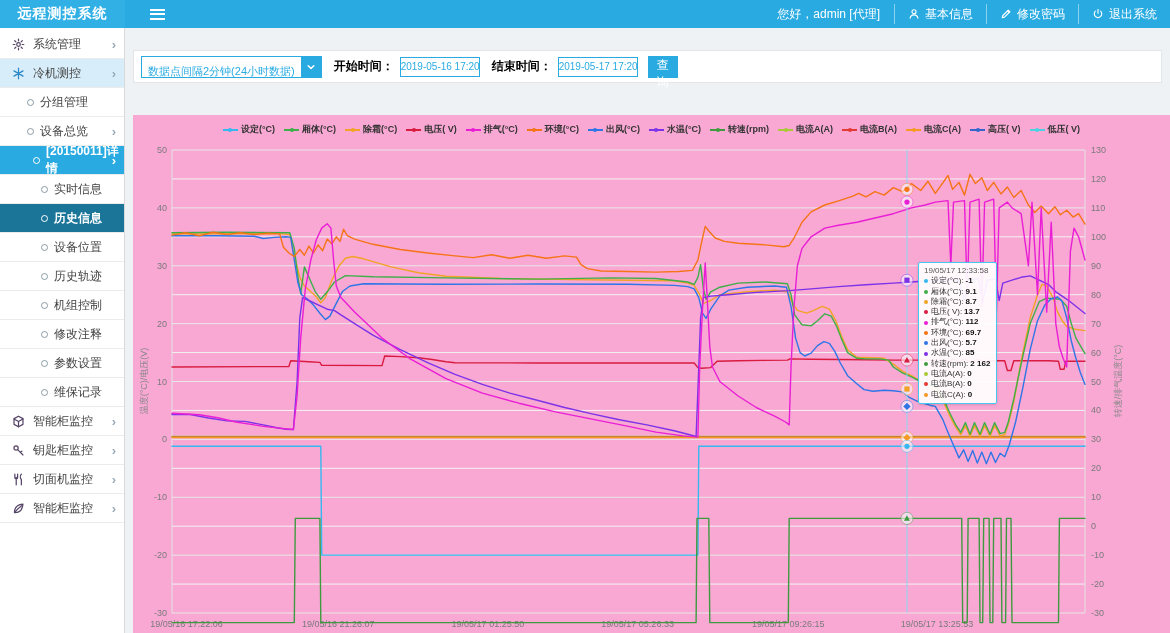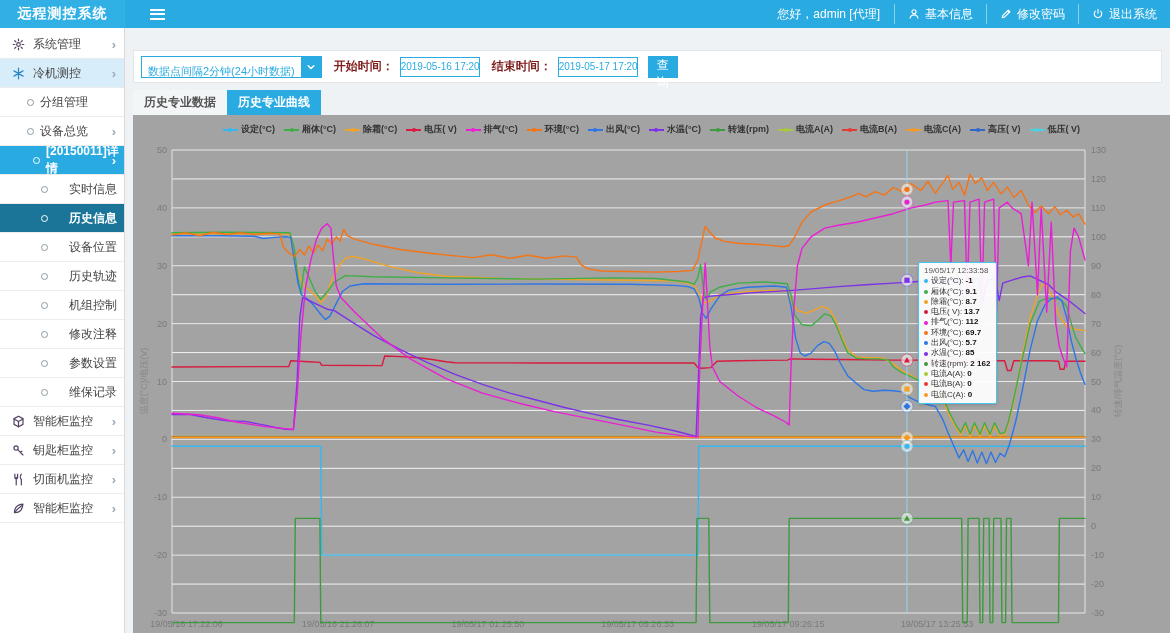--- a/index.html
+++ b/index.html
@@ -22,47 +22,47 @@
            border-right:1px solid #d9d9d9;box-sizing:border-box;padding-top:2px;z-index:20;}
   .side-item{height:29px;box-sizing:border-box;border-bottom:1px solid #ececec;display:flex;
              align-items:center;font-size:12px;color:#444;cursor:pointer;position:relative;}
   .side-item .icn{width:14px;height:14px;margin-right:7px;color:#546;display:flex;align-items:center;}
   .side-item .icn svg{width:13px;height:13px;}
   .side-item .chev{position:absolute;right:8px;font-size:13px;font-weight:bold;color:#9ab;line-height:1;}
   .side-item .bullet{width:5px;height:5px;border:1px solid #8a9aa5;border-radius:50%;margin-right:6px;flex:none;}
   .side-item.lv0{padding-left:12px;}
   .side-item.lv1{padding-left:27px;}
   .side-item.lv2{padding-left:33px;}
-  .side-item.lv3{padding-left:41px;gap:15px;}
+  .side-item.lv3{padding-left:41px;}
   .side-item.hl{background:#d7edf9;}
   .side-item.hl .icn{color:#2b87c8;}
   .side-item.parent-active{background:#29abe2;color:#fff;font-weight:bold;}
   .side-item.parent-active .chev{color:#fff;}
   .side-item.parent-active .bullet{border-color:#fff;}
   .side-item.active{background:#1a7599;color:#fff;font-weight:bold;}
   .side-item.active .bullet{border-color:#fff;}
   
   .main{position:absolute;left:125px;top:28px;right:0;bottom:0;background:#eef2f4;}
   .toolbar{position:absolute;left:8px;top:22px;right:8px;height:33px;background:#fff;
            border:1px solid #e2e6e8;box-sizing:border-box;display:flex;align-items:center;padding-left:7px;}
   .select{display:flex;border:1px solid #29abe2;height:22px;box-sizing:border-box;cursor:pointer;background:#fff;}
   .select-text{color:#29abe2;font-size:11px;line-height:20px;padding:4px 6px;white-space:nowrap;}
   .select-btn{width:20px;background:#29abe2;display:flex;align-items:center;justify-content:center;}
   .select-btn svg{width:10px;height:10px;}
-  .tb-label{font-size:12px;color:#7f1d1d;font-weight:bold;margin:0 6px 0 12px;white-space:nowrap;}
+  .tb-label{font-size:12px;color:#000000;font-weight:bold;margin:0 6px 0 12px;white-space:nowrap;}
   .dt-input{width:80px;height:20px;box-sizing:border-box;border:1px solid #29abe2;color:#29abe2;
             font-size:10px;text-align:center;font-family:inherit;padding:0;background:#fff;}
   .query-btn{margin-left:10px;width:30px;height:22px;background:#29abe2;border:none;color:#fff;
              font-size:12px;font-family:inherit;cursor:pointer;}
   .tabs{position:absolute;left:8px;top:62px;height:25px;display:flex;}
   .tab{padding:0 11px;line-height:25px;font-size:12px;font-weight:bold;color:#555;
        background:#f3f6f7;cursor:pointer;}
   .tab.active{background:#29abe2;color:#fff;}
   
-  .chart-panel{position:absolute;left:8px;top:87px;width:1037px;bottom:0;background:#a3a3a3;}
+  .chart-panel{position:absolute;left:8px;top:87px;width:1037px;bottom:0;background:#f9a8d4;}
   .legend{position:absolute;top:8px;left:0;width:100%;display:flex;justify-content:center;
           gap:9px;z-index:5;}
   .legend-item{display:flex;align-items:center;gap:3px;font-size:9px;font-weight:bold;color:#333;cursor:pointer;}
   .lmark{position:relative;width:15px;height:7px;flex:none;}
   .lmark .lline{position:absolute;left:0;top:2.5px;width:15px;height:2px;background:currentColor;}
   .lmark .ldot{position:absolute;left:5.5px;top:1.5px;width:4px;height:4px;border-radius:50%;background:currentColor;}
   #chart-svg{position:absolute;left:0;top:0;}
   .tooltip{position:absolute;z-index:10;background:rgba(255,255,255,.93);border:1px solid #45c7ef;
            border-radius:2px;box-shadow:0 1px 3px rgba(0,0,0,.15);padding:3px 5px;width:79px;
            box-sizing:border-box;font-size:8px;line-height:10.3px;color:#333;pointer-events:none;}
@@ -228,24 +228,20 @@
           </svg>
       </span>
     </div>
     <span class="tb-label">开始时间：</span>
     <input class="dt-input" readonly="" value="2019-05-16 17:20:43" style="">
     <span class="tb-label">结束时间：</span>
     <input class="dt-input" readonly="" value="2019-05-17 17:20:43" style="">
     <button class="query-btn">查询</button>
   </div>
 
-  <div class="tabs">
-    <div class="tab">历史专业数据</div>
-    <div class="tab active">历史专业曲线</div>
-  </div>
 
   <div class="chart-panel">
     <div class="legend">
         <span class="legend-item">
           <span class="lmark" style="color:#35b8f0">
             <i class="lline"></i>
             <i class="ldot"></i>
           </span>
           <span>设定(°C)</span>
         </span>

